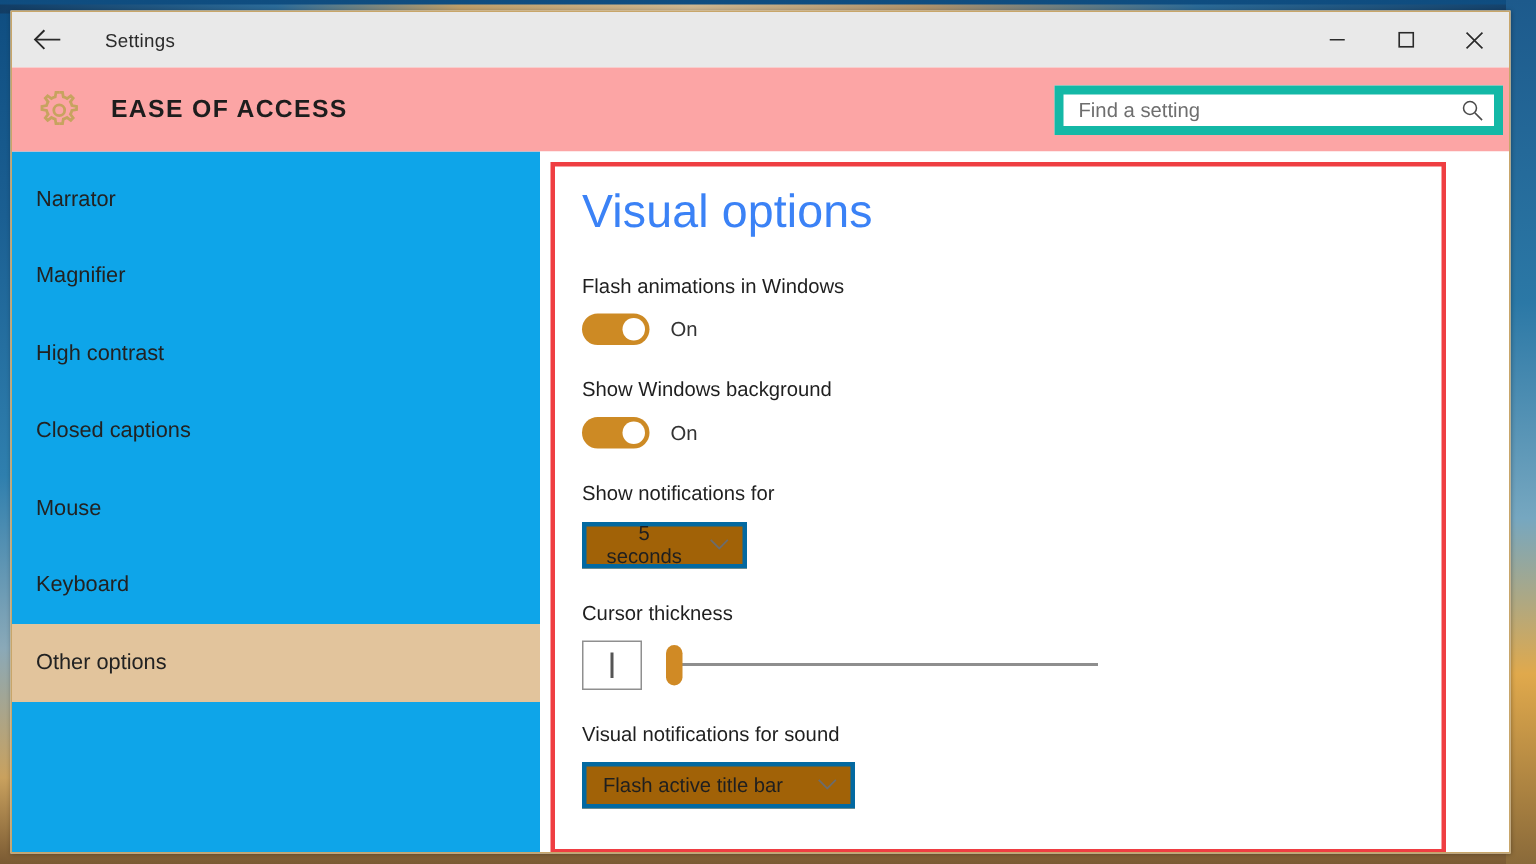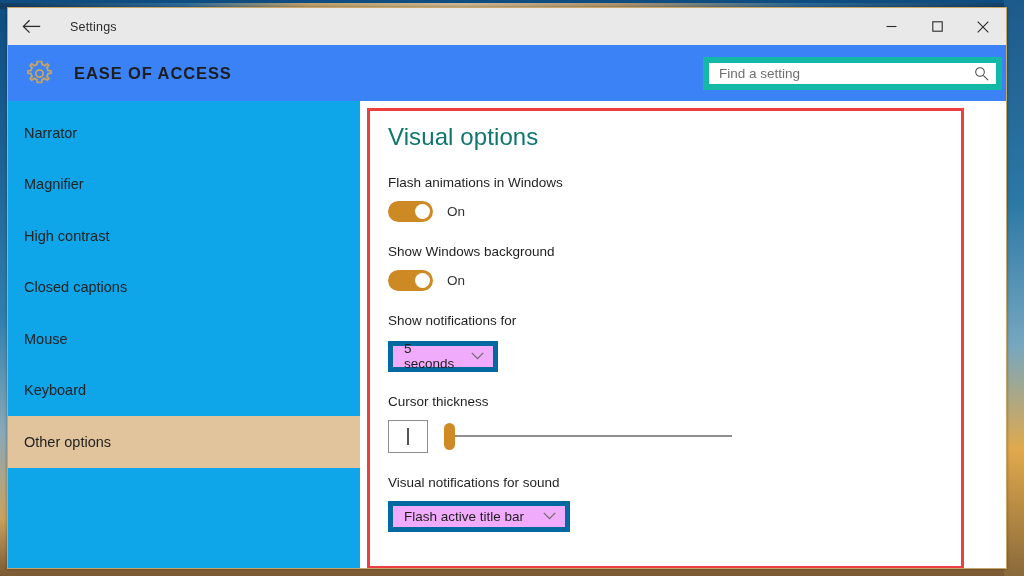--- a/index.html
+++ b/index.html
@@ -75,21 +75,21 @@
   .win-btn {
     width: 46px; height: 37px;
     display: flex; align-items: center; justify-content: center;
     color: #2b2b2b;
   }
 
   
   #header {
     position: relative;
     height: 56px;
-    background: #3b82f6;
+    background: #fca5a5;
     display: flex;
     align-items: center;
   }
   #gear-icon {
     margin-left: 16px;
     width: 30px; height: 30px;
     display: flex; align-items: center; justify-content: center;
   }
   #page-title {
     margin-left: 20px;
@@ -170,22 +170,22 @@
   }
 
   #content-inner {
     position: absolute;
     left: 28px;
     top: 22px;
     right: 20px;
   }
 
   #section-title {
-    font-size: 24px;
-    color: #0f766e;
+    font-size: 31px;
+    color: #3b82f6;
     font-weight: normal;
     margin: 0 0 24px 0;
     letter-spacing: .1px;
   }
 
   .setting { margin-bottom: 22px; }
   .setting-label {
     font-size: 13.5px;
     color: #1f1f1f;
     margin-bottom: 11px;
@@ -212,26 +212,27 @@
     font-size: 13.5px;
     color: #333333;
   }
 
   
   .dropdown {
     display: inline-flex;
     align-items: center;
     justify-content: space-between;
     height: 31px;
-    border: 5px solid #0369a1;
-    background: #f0abfc;
+    border: 3px solid #0369a1;
+    background: #a16207;
     box-sizing: border-box;
     padding: 0 9px 0 11px;
     font-size: 13.5px;
     color: #1f1f1f;
+    text-align: center;
   }
   .dropdown .chev {
     margin-left: 16px;
     color: #6c6c6c;
     display: flex; align-items: center;
   }
   #dropdown-notifications { width: 110px; }
   #dropdown-visual-sound { width: 182px; }
 
   

